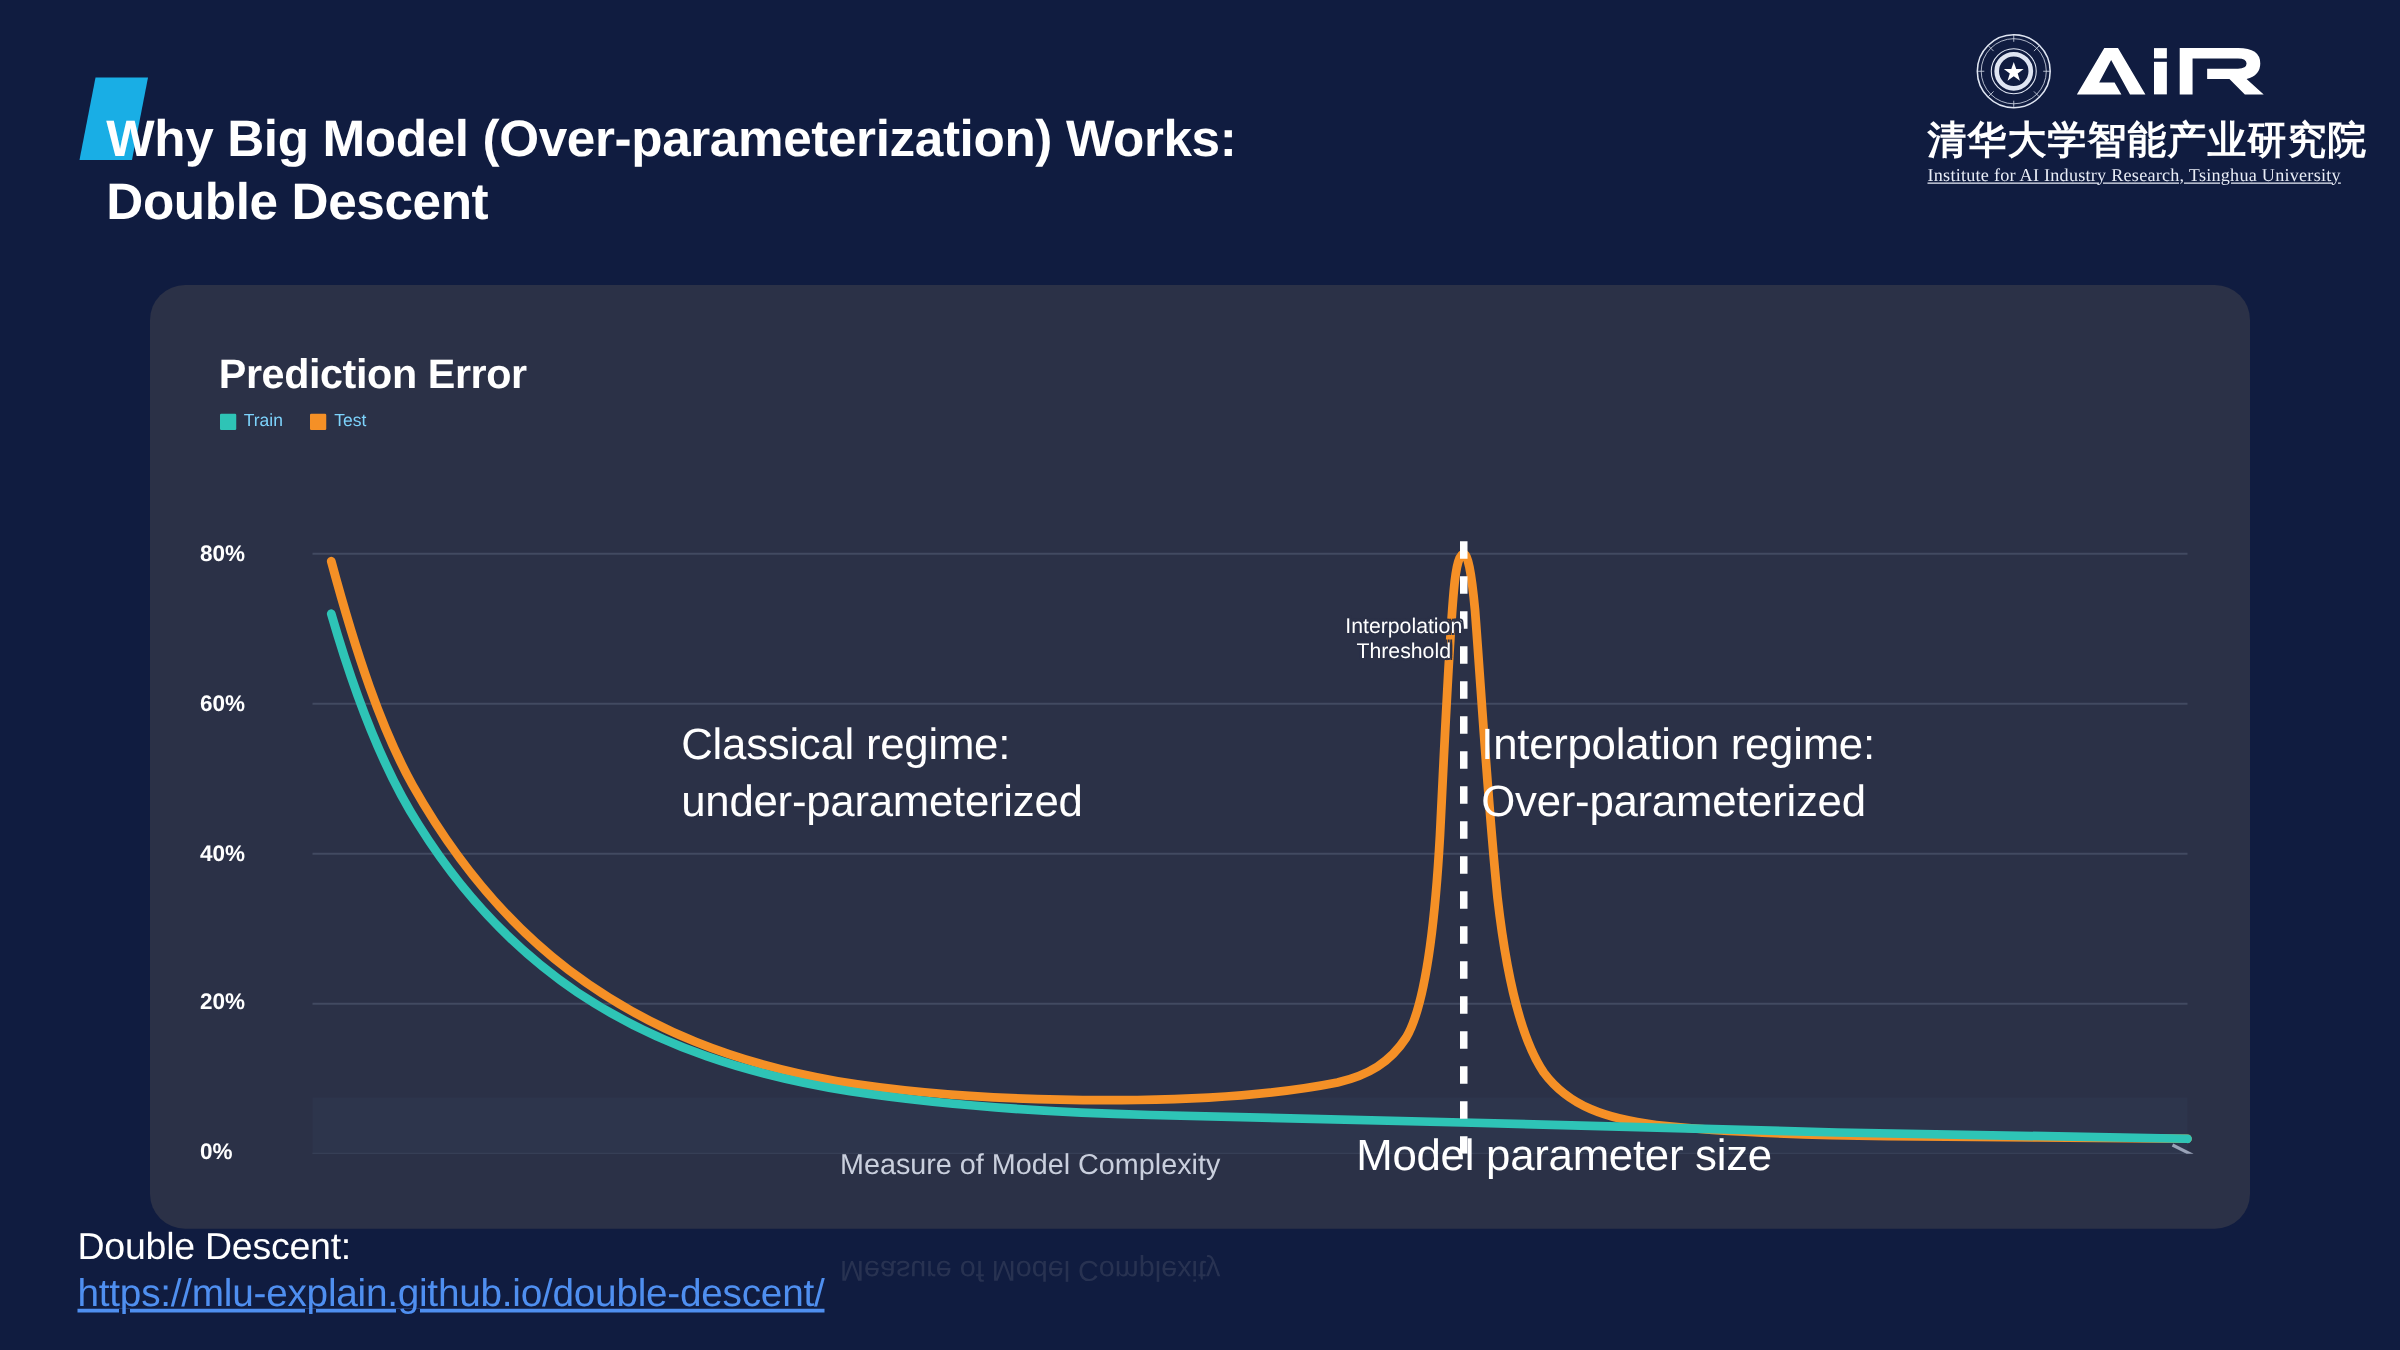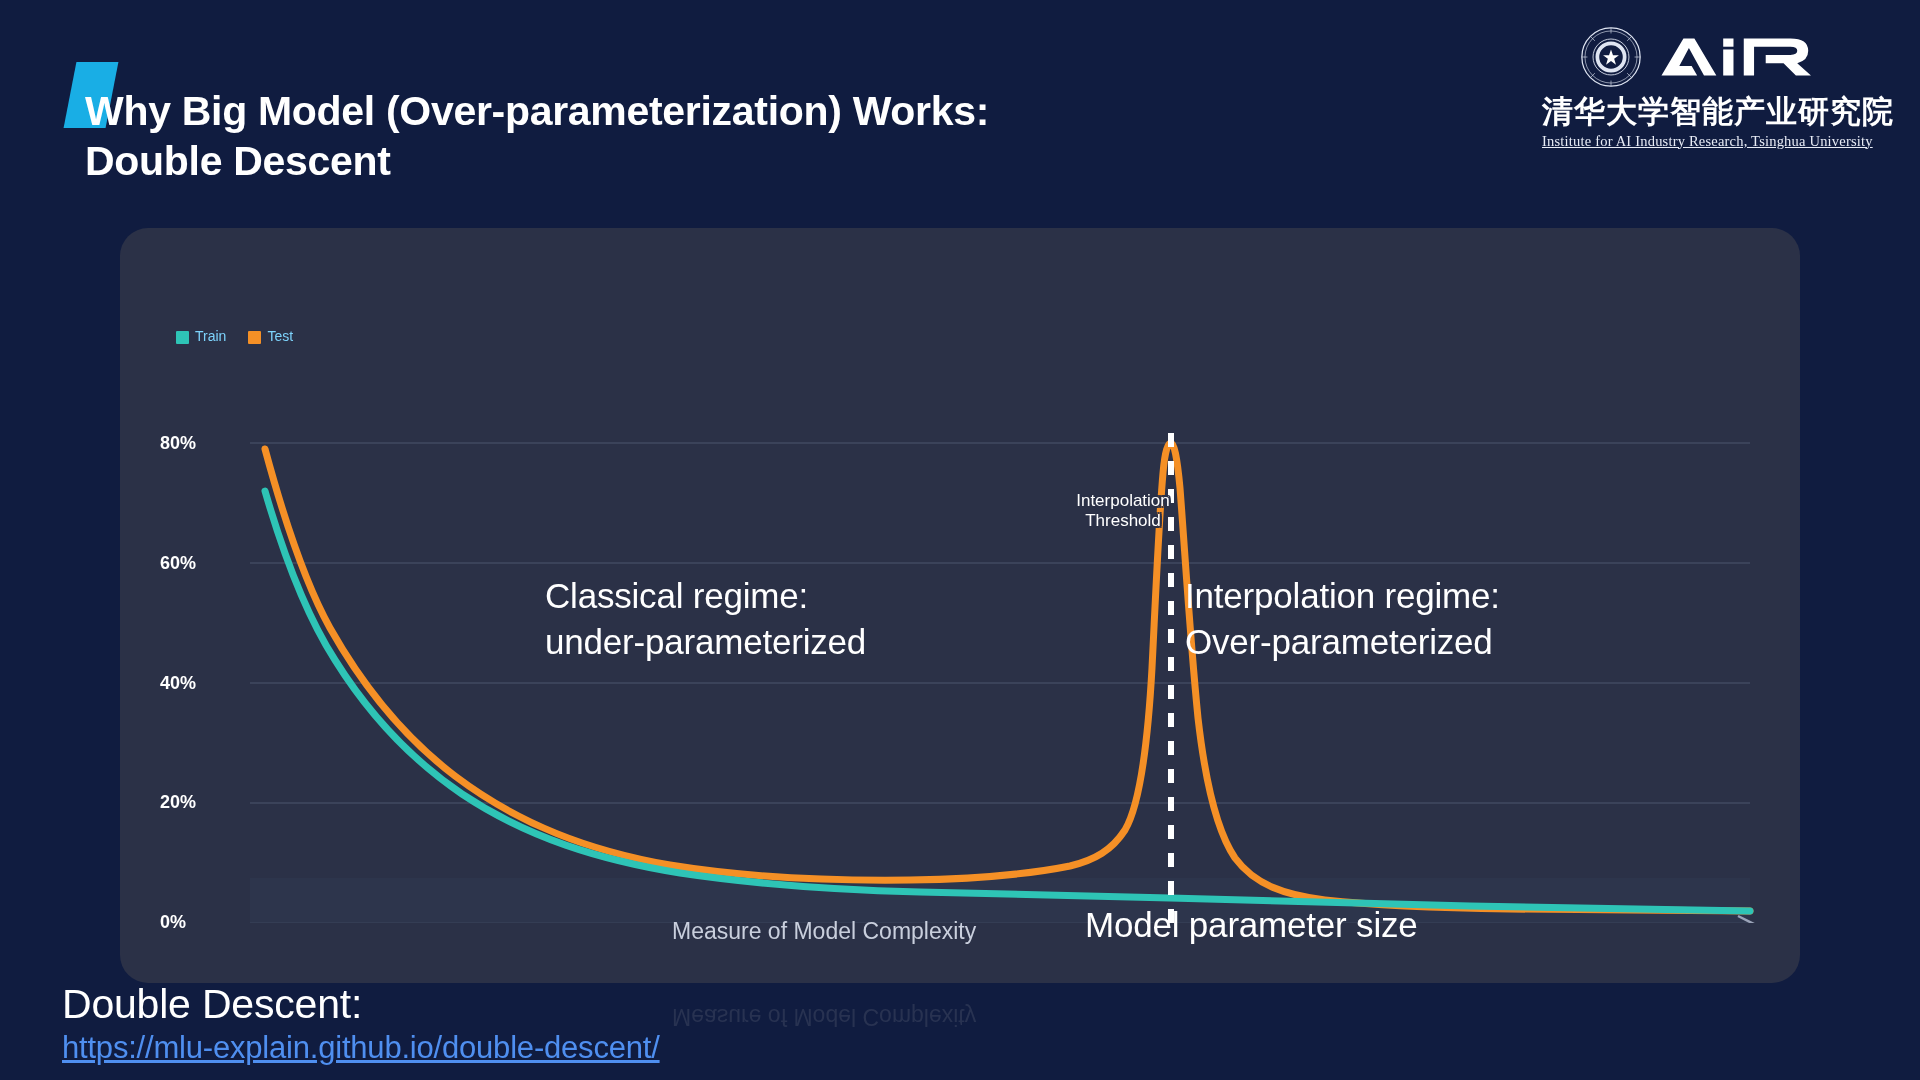--- a/index.html
+++ b/index.html
@@ -224,21 +224,21 @@
 
   
   .footer {
     position: absolute;
     left: 62px;
     top: 980px;
     width: 760px;
   }
   .footer-label {
     color: #ffffff;
-    font-size: 41px;
+    font-size: 30px;
     line-height: 1.18;
     letter-spacing: -0.2px;
   }
   .footer-link {
     display: inline-block;
     margin-top: 2px;
     color: #4f8ff0;
     font-size: 31px;
     text-decoration: underline;
     letter-spacing: -0.2px;
@@ -281,20 +281,21 @@
       <path d="M128 8 L196 8 Q222 8 222 26 Q222 40 206 44 L226 62 L204 62 L186 44 L160 44 L160 32 L196 32 Q206 32 206 26 Q206 20 196 20 L143 20 L143 62 L128 62 Z" fill="#ffffff"></path>
     </svg>
   </div>
   <div class="logo-cn">清华大学智能产业研究院</div>
   <div class="logo-en">Institute for AI Industry Research,  Tsinghua University</div>
 </div>
 
 <div class="chart-card">
   <div class="chart-inner">
 
+    <div class="chart-heading">Prediction Error</div>
 
     <div class="chart-legend">
       <div class="legend-item">
         <span class="legend-swatch" style="background:#2ec4b6"></span>
         <span>Train</span>
       </div>
       <div class="legend-item">
         <span class="legend-swatch" style="background:#f59026"></span>
         <span>Test</span>
       </div>

